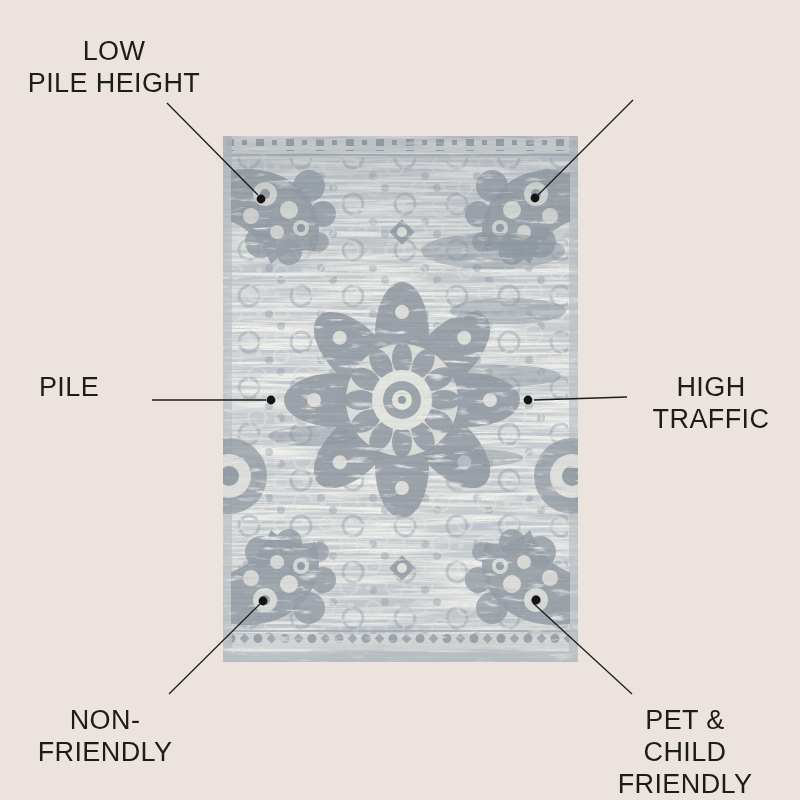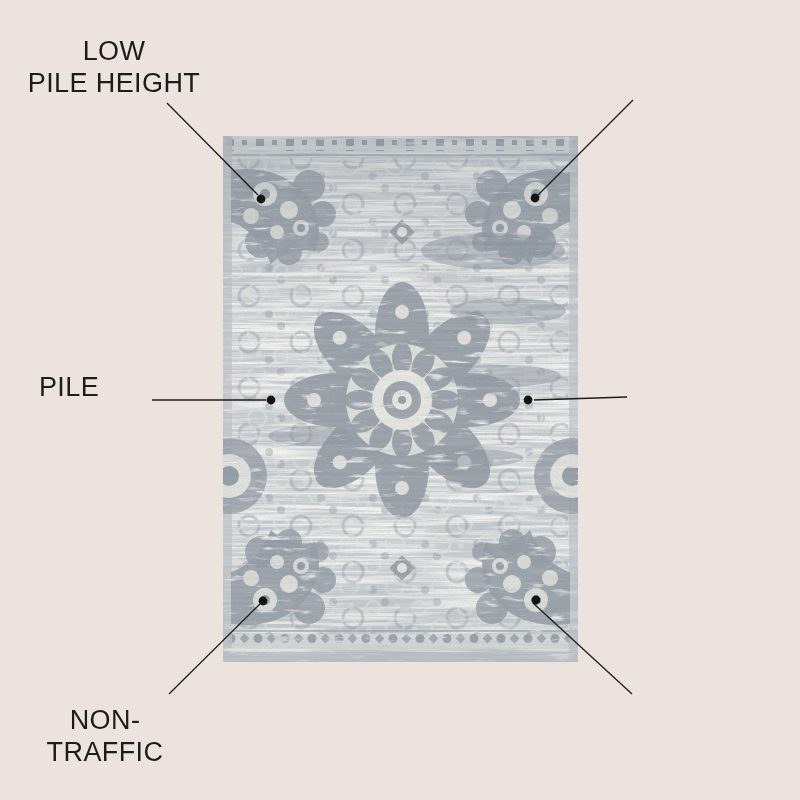--- a/index.html
+++ b/index.html
@@ -225,16 +225,20 @@
       <circle cx="271" cy="400" r="4.4"></circle>
       <circle cx="528" cy="400" r="4.4"></circle>
       <circle cx="263" cy="601" r="4.4"></circle>
       <circle cx="536" cy="600" r="4.4"></circle>
     </g>
   </svg>
 
   <div class="callout-label lbl-low">LOW
 PILE HEIGHT</div>
   <div class="callout-label lbl-soft">PILE</div>
+  <div class="callout-label lbl-high-traffic">HIGH
+TRAFFIC</div>
   <div class="callout-label lbl-non-shedding">NON-
-TRAFFIC</div>
+FRIENDLY</div>
+  <div class="callout-label lbl-pet-child">PET &amp; CHILD
+FRIENDLY</div>
 
 </div>
 
 </body></html>

